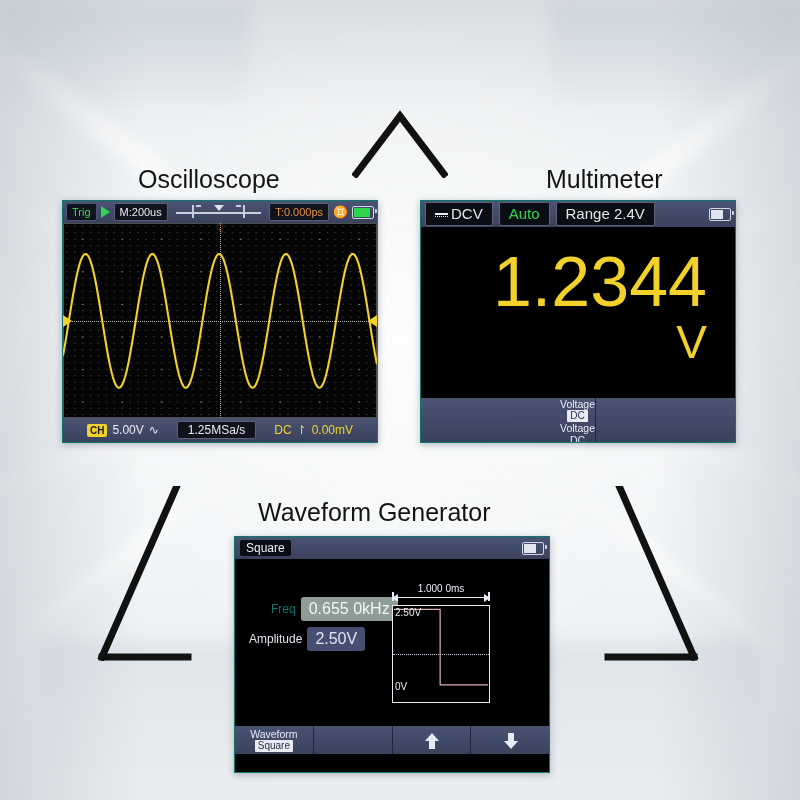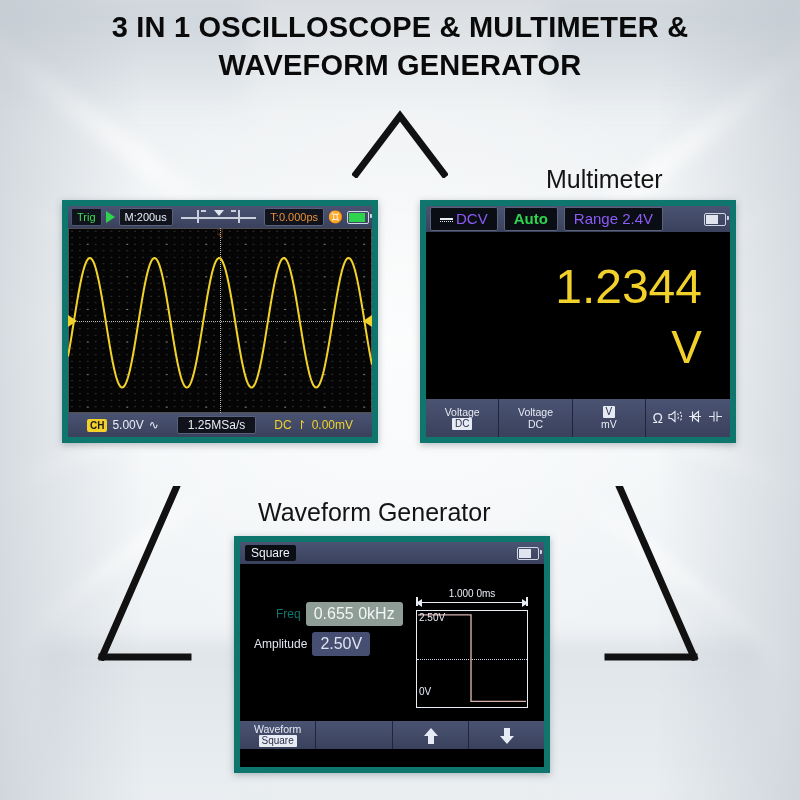--- a/index.html
+++ b/index.html
@@ -81,21 +81,21 @@
 
   
   .connector { position: absolute; }
   #conn-top  { left: 352px; top: 110px; width: 96px; height: 68px; }
   #conn-bot  { left: 88px;  top: 486px; width: 620px; height: 175px; }
 
   
   .screen {
     position: absolute;
     background: #000;
-    border: 6px solid #0f766e;
+    border: 1px solid #0f766e;
     box-shadow: 0 2px 7px rgba(60,70,80,.35);
     box-sizing: border-box;
     overflow: hidden;
   }
   .topbar, .botbar {
     position: absolute; left: 0; right: 0;
     background: linear-gradient(180deg, #4a5372, #39415c);
     display: flex; align-items: center;
     box-sizing: border-box;
   }
@@ -177,37 +177,37 @@
   .bot-box { background:#10131c; border:1px solid #596079; color:#e9edf5; font-size:12px; padding:1px 10px; border-radius:2px;}
   .yel { color:#f2d22a; }
 
   
   #meter { left: 420px; top: 200px; width: 316px; height: 243px; }
   #meter .topbar { top:0; height: 26px; padding: 0 4px; gap: 6px; }
   .dc-sym { display:inline-block; width:13px; vertical-align:middle; margin-right:3px;}
   .dc-sym i { display:block; height:1.5px; background:#e8ecf4; margin:1.5px 0;}
   .dc-sym i.d1{width:13px;} .dc-sym i.d2{width:13px; background:none; border-top:1.5px dotted #e8ecf4; height:0;}
   .mm-chip {
-    background:#0b0d14; border:1px solid #5b6279; color:#8b5cf6;
+    background:#0b0d14; border:1px solid #5b6279; color:#e5e5e5;
     font-size:15px; padding:2px 9px; border-radius:2px; line-height:18px; white-space:nowrap;
   }
-  .mm-chip.green { color:#2fd44e;font-weight:bold; }
+  .mm-chip.green { color:#2fd44e; }
   .mm-readout {
     position:absolute; left:0; right:0; top:26px; bottom:29px; background:#000;
   }
   .mm-value {
     position:absolute; right:28px; top:20px;
-    color:#f2d22a; font-size:48px; line-height:70px; letter-spacing:0px;
+    color:#f2d22a; font-size:70px; line-height:70px; letter-spacing:0px;
     font-family: "Liberation Sans", sans-serif;
   }
   .mm-unit {
     position:absolute; right:28px; top:92px;
     color:#f2d22a; font-size:46px; line-height:46px;
   }
-  #meter .botbar { bottom:0; height:38px; padding:0; }
+  #meter .botbar { bottom:0; height:44px; padding:0;flex-direction:column; }
   .mm-btn {
     flex:1; height:100%; border-right:1px solid #20263a;
     display:flex; flex-direction:column; align-items:center; justify-content:center;
     color:#e7ebf4; font-size:10.5px; line-height:12px; box-sizing:border-box;
   }
   .mm-btn:last-child{ border-right:none; }
   .mm-btn .sel { background:#e7ebf4; color:#2a3048; padding:0 3px; border-radius:1px; font-size:10px; }
   .mm-icons { flex:1.05; display:flex; align-items:center; justify-content:space-around; color:#e7ebf4; font-size:14px; padding:0 4px; }
 
   
@@ -219,21 +219,21 @@
   #row-freq { left: 36px; top: 38px; }
   #row-amp  { left: 14px; top: 68px; }
   .field-label { font-size:12px; color:#dfe4ee; margin-right:5px; white-space:nowrap;}
   .field-label.green { color:#0f766e; }
   .field-val {
     font-size:16px; line-height:20px; padding:2px 8px; border-radius:3px; white-space:nowrap;
   }
   .field-val.sel-green { background:#8e9e96; color:#f2f5f5; }
   .field-val.sel-blue  { background:#464f72; color:#dfe4ee; }
 
-  .preview { position:absolute; left:176px; top:24px; width:112px; height:120px; }
+  .preview { position:absolute; left:157px; top:24px; width:98px; height:120px; }
   .pv-dimline { position:absolute; left:0; right:0; top:14px; height:1px; background:#e8ecf4; }
   .pv-arrow { position:absolute; top:11px; width:0; height:0; border-top:4px solid transparent; border-bottom:4px solid transparent;}
   .pv-arrow.l { left:0; border-right:6px solid #e8ecf4; }
   .pv-arrow.r { right:0; border-left:6px solid #e8ecf4; }
   .pv-cap { position:absolute; top:9px; width:2px; height:9px; background:#e8ecf4;}
   .pv-cap.l{left:0;} .pv-cap.r{right:0;}
   .pv-dimtext { position:absolute; left:0; right:0; top:0; text-align:center; color:#e8ecf4; font-size:10px; }
   .pv-frame {
     position:absolute; left:0; right:0; top:22px; bottom:0;
     border:1px solid #e8ecf4; box-sizing:border-box; background:#000;
@@ -266,35 +266,32 @@
   <div class="bg-streak s1"></div>
   <div class="bg-streak s2"></div>
   <div class="bg-streak s3"></div>
   <div class="bg-streak s4"></div>
   <div class="bg-streak s5"></div>
   <div class="bg-streak s6"></div>
   <div class="bg-streak s7"></div>
   <div class="bg-streak s8"></div>
   <div class="bg-vig"></div>
 
-  <div class="headline">
-    <span>3 IN 1 OSCILLOSCOPE &amp; MULTIMETER &amp;</span>
-    <span class="l2">WAVEFORM GENERATOR</span>
-  </div>
 
   <svg id="conn-top" class="connector" viewBox="0 0 96 68">
     <polyline points="4,64 48,6 92,64" fill="none" stroke="#111111" stroke-width="7" stroke-linecap="square" stroke-linejoin="miter"></polyline>
   </svg>
   <svg id="conn-bot" class="connector" viewBox="0 0 620 175">
     <polyline points="14,171 100,171" fill="none" stroke="#111111" stroke-width="7" stroke-linecap="square"></polyline>
     <polyline points="606,171 520,171" fill="none" stroke="#111111" stroke-width="7" stroke-linecap="square"></polyline>
     <polyline points="14,171 88,2" fill="none" stroke="#111111" stroke-width="7" stroke-linecap="square"></polyline>
     <polyline points="606,171 532,2" fill="none" stroke="#111111" stroke-width="7" stroke-linecap="square"></polyline>
   </svg>
 
+  <div id="cap-osc" class="caption">Oscilloscope</div>
   <div id="cap-mm" class="caption">Multimeter</div>
   <div id="cap-wg" class="caption">Waveform Generator</div>
 
   <div id="scope" class="screen">
 
     <div class="topbar">
       <span class="chip green">Trig</span>
       <span class="play-ico"></span>
       <span class="chip">M:200us</span>
       <span class="slider-wrap">

